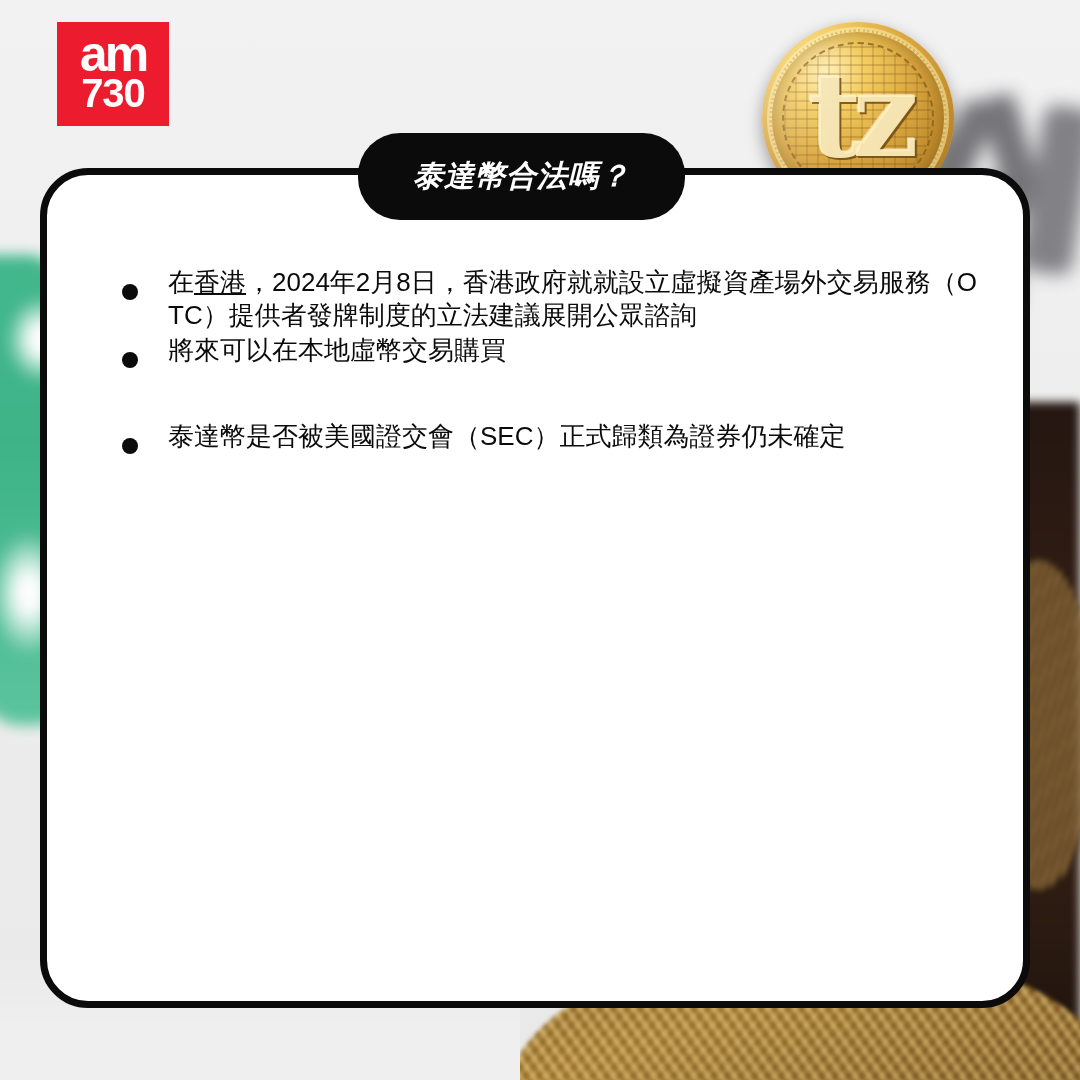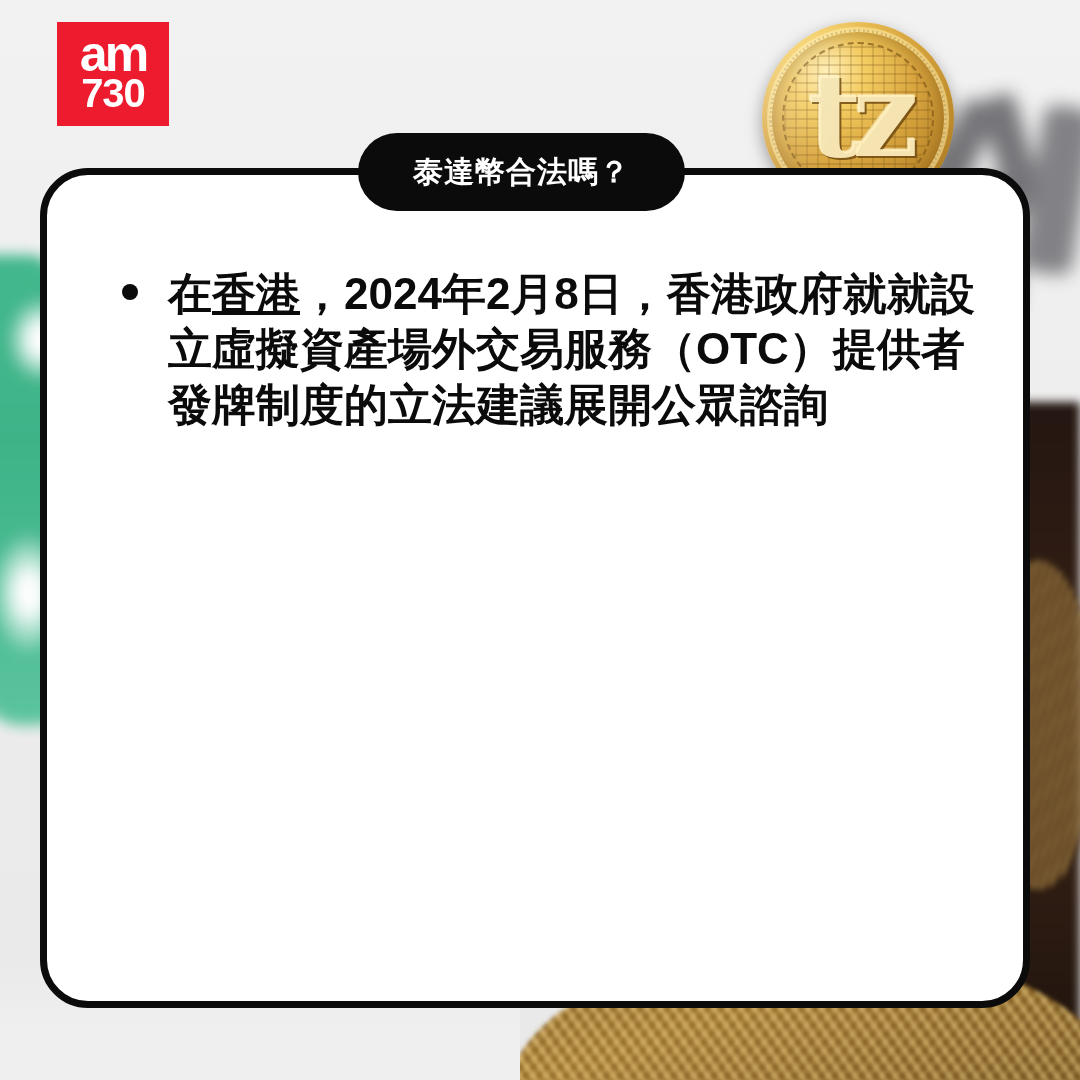--- a/index.html
+++ b/index.html
@@ -190,25 +190,26 @@
     width:990px; height:840px;
     background:#ffffff;
     border:7px solid #0b0b0b;
     border-radius:48px;
   }
 
   
   .title-pill {
     position:absolute;
     left:358px; top:133px;
-    width:327px; height:78px;
+    width:327px; height:87px;
     background:#0b0b0b;
     border-radius:42px;
     display:flex; align-items:center; justify-content:center;
     z-index:5;
+    font-style:italic;
   }
   .title-pill .title-text {
     color:#ffffff;
     font-size:30px;
     font-weight:700;
     letter-spacing:1px;
     font-family:"Liberation Sans", "DejaVu Sans", sans-serif;
     white-space:nowrap;
   }
 
@@ -227,23 +228,23 @@
   .dot {
     flex:0 0 auto;
     width:16px; height:16px;
     border-radius:50%;
     background:#0b0b0b;
     margin:18px 30px 0 0;
   }
   .bullet-text {
     flex:1 1 auto;
     color:#0b0b0b;
-    font-size:44px;
+    font-size:26px;
     line-height:1.26;
-    font-weight:700;
+    font-weight:400;
     font-family:"Liberation Sans", "DejaVu Sans", sans-serif;
     letter-spacing:0px;
     word-break:break-all;
   }
   .bullet-text u { text-decoration:underline; text-underline-offset:2px; }
 </style>
 </head>
 <body>
 
 <div id="stage">
@@ -281,18 +282,26 @@
     <div class="title-text">泰達幣合法嗎？</div>
   </div>
 
   <div class="list">
 
     <div class="bullet-row">
       <div class="dot"></div>
       <div class="bullet-text"><span>在</span><u>香港</u><span>，2024年2月8日，香港政府就就設立虛擬資產場外交易服務（OTC）提供者發牌制度的立法建議展開公眾諮詢</span></div>
     </div>
 
-
-
+    <div class="bullet-row gap-after">
+      <div class="dot"></div>
+      <div class="bullet-text"><span></span><u></u><span>將來可以在本地虛幣交易購買</span></div>
+    </div>
+
+
+    <div class="bullet-row">
+      <div class="dot"></div>
+      <div class="bullet-text"><span></span><u></u><span>泰達幣是否被美國證交會（SEC）正式歸類為證券仍未確定</span></div>
+    </div>
 
   </div>
 
 </div>
 
 </body></html>

